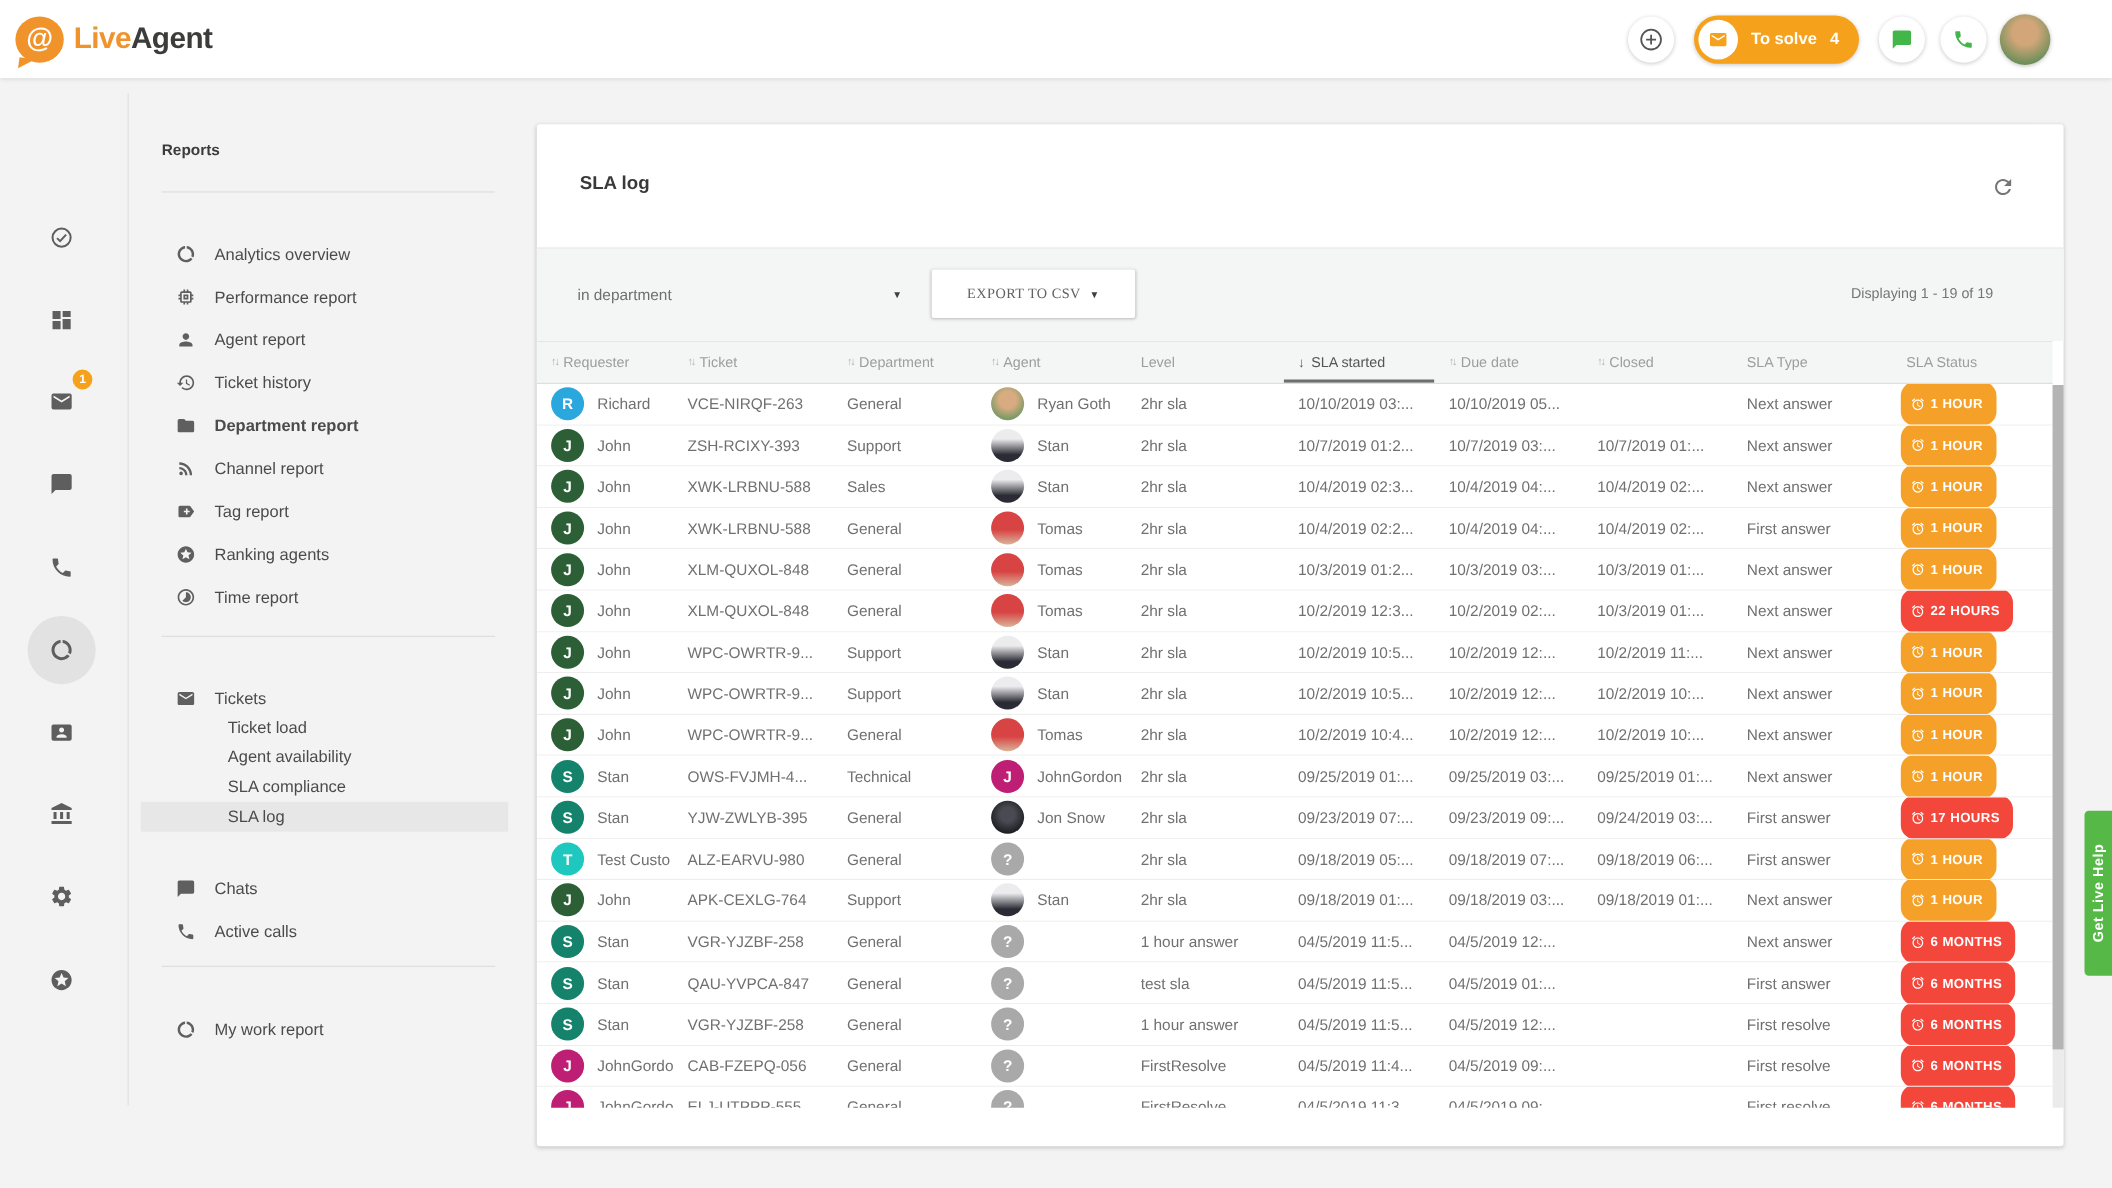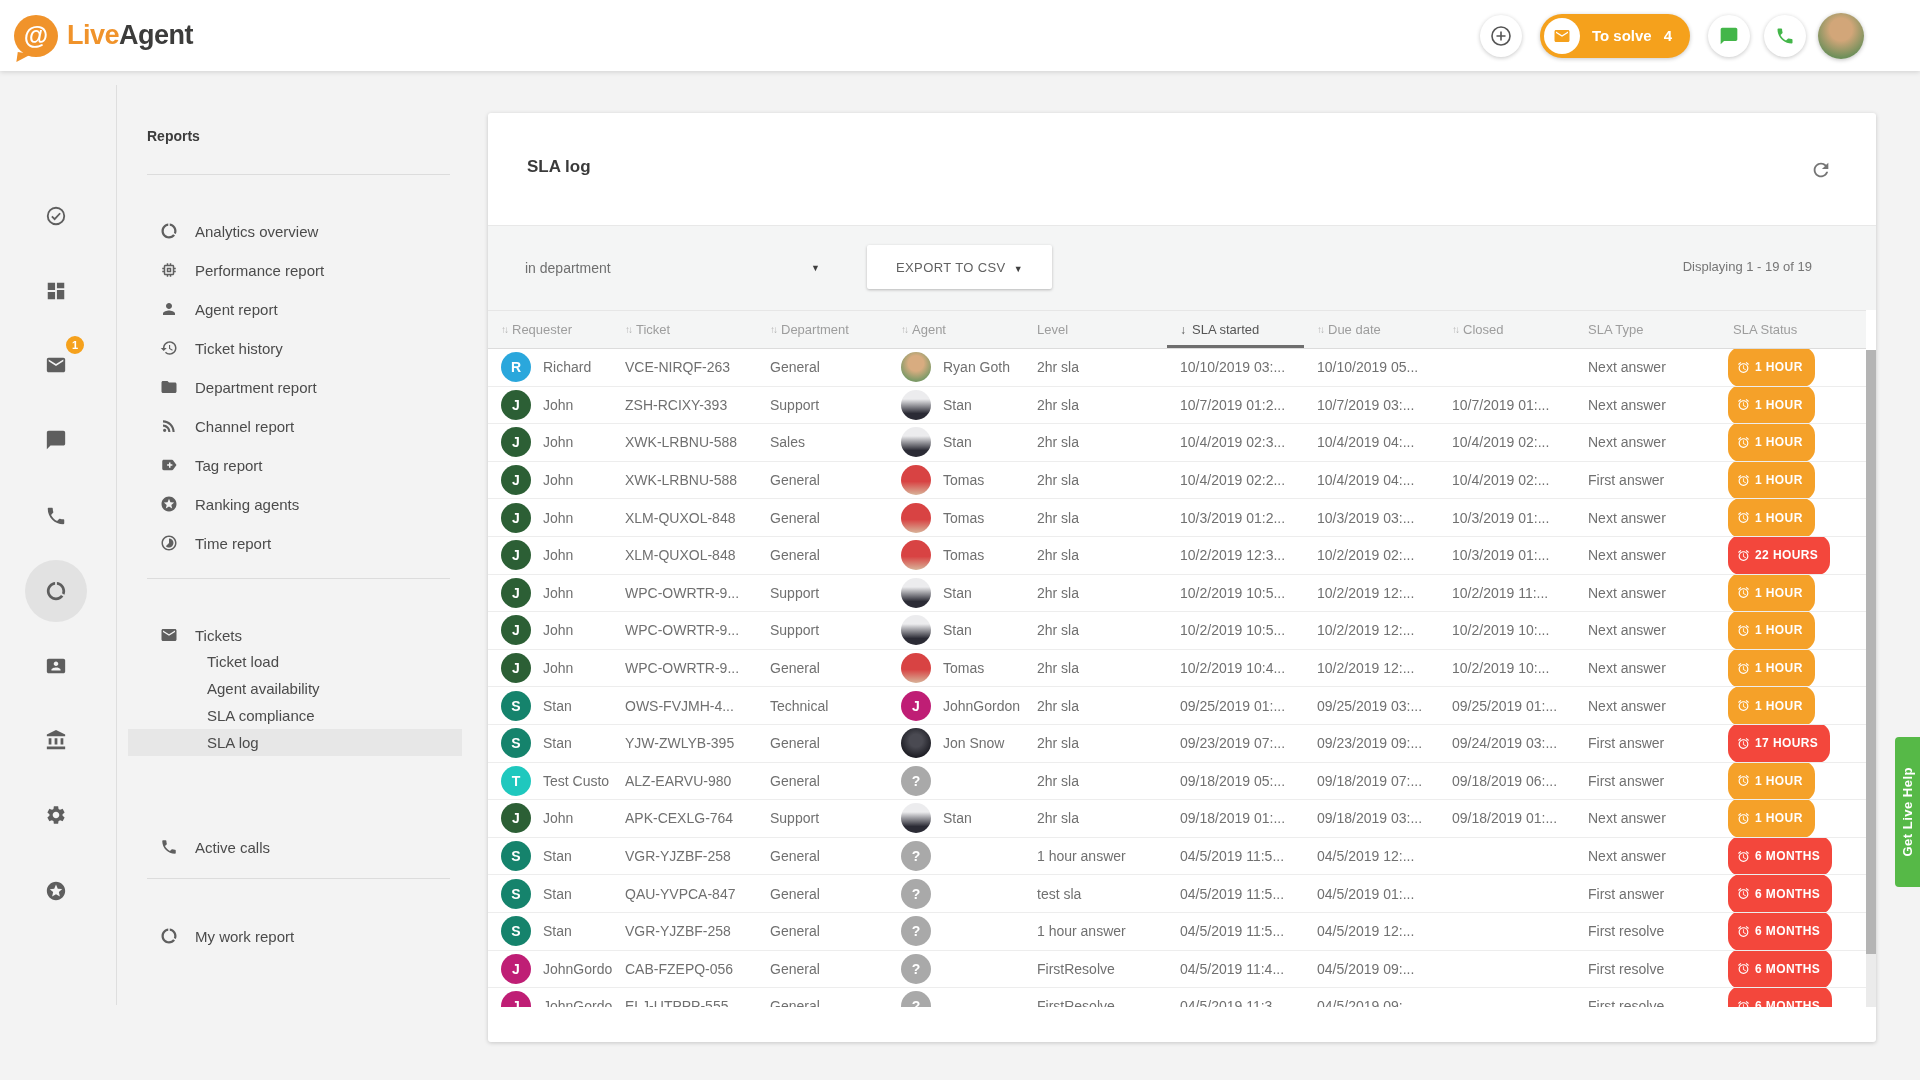--- a/index.html
+++ b/index.html
@@ -62,23 +62,23 @@
     border-radius:3px; box-shadow:0 1px 4px rgba(0,0,0,.18); }
   .card-head { position:relative; height:112px; }
   .card-title { position:absolute; left:39px; top:44px; font-size:17px; font-weight:bold; color:#3a3a3a; }
   .refresh-btn { position:absolute; right:32px; top:40px; width:34px; height:34px; border:none;
     background:transparent; color:#757575; cursor:pointer; }
   .filter-bar { position:relative; height:85px; background:#f4f5f5; border-top:1px solid #e8e8e8; }
   .dept-select { position:absolute; left:37px; top:26px; width:295px; height:32px; display:flex;
     align-items:center; justify-content:space-between; cursor:pointer; }
   .dept-select .val { font-size:14px; color:#6f6f6f; }
   .caret { font-size:9px; color:#3f3f3f; }
-  .export-btn { position:absolute; left:379px; top:19px; width:185px; height:44px; background:#fff;
+  .export-btn { position:absolute; left:359px; top:19px; width:185px; height:44px; background:#fff;
     border:none; border-radius:2px; box-shadow:0 1px 3px rgba(0,0,0,.25); font-size:13px; color:#616161;
-    letter-spacing:.4px; cursor:pointer; font-family:Liberation Sans, sans-serif; }
+    letter-spacing:.4px; cursor:pointer; font-family:Liberation Serif, serif; }
   .export-btn .caret { margin-left:8px; }
   .displaying { position:absolute; right:64px; top:33px; font-size:13px; color:#757575; }
 
   .grid-cols { display:grid;
     grid-template-columns:124px 145px 131px 136px 143px 137px 135px 136px 145px 146px; }
   .thead { position:relative; height:39px; background:#f4f5f5; border-top:1px solid #e6e6e6;
     border-bottom:1px solid #dcdcdc; width:1378px; }
   .th { position:relative; display:flex; align-items:center; padding-left:13px; font-size:13px;
     color:#9d9d9d; cursor:pointer; white-space:nowrap; overflow:hidden; }
   .th .sort { font-size:10px; color:#b3b3b3; margin-right:5px; letter-spacing:-2px; }
@@ -267,21 +267,21 @@
         <span>Agent report</span>
       </div>
       <div class="sb-item" style="top: 318px;">
         <span class="sb-ico">
           <svg width="18" height="18" viewBox="0 0 24 24" fill="currentColor">
             <path d="M13 3c-4.97 0-9 4.03-9 9H1l3.89 3.89.07.14L9 12H6c0-3.87 3.13-7 7-7s7 3.13 7 7-3.13 7-7 7c-1.93 0-3.68-.79-4.94-2.06l-1.42 1.42C8.27 19.99 10.51 21 13 21c4.97 0 9-4.03 9-9s-4.03-9-9-9zm-1 5v5l4.28 2.54.72-1.21-3.5-2.08V8z"></path>
           </svg>
         </span>
         <span>Ticket history</span>
       </div>
-      <div class="sb-item" style="top: 357px;">
+      <div class="sb-item" style="top: 357px; font-weight: bold;">
         <span class="sb-ico">
           <svg width="18" height="18" viewBox="0 0 24 24" fill="currentColor">
             <path d="M10 4H4c-1.1 0-1.99.9-1.99 2L2 18c0 1.1.9 2 2 2h16c1.1 0 2-.9 2-2V8c0-1.1-.9-2-2-2h-8l-2-2z"></path>
           </svg>
         </span>
         <span>Department report</span>
       </div>
       <div class="sb-item" style="top: 396px;">
         <span class="sb-ico">
           <svg width="18" height="18" viewBox="0 0 24 24" fill="currentColor">
@@ -333,20 +333,28 @@
         <span>Agent availability</span>
       </div>
       <div class="sb-sub" style="top: 702px;">
         <span>SLA compliance</span>
       </div>
       <div class="sb-sub selected" style="top: 729px;">
         <span>SLA log</span>
       </div>
     </div>
 
+  <div class="sb-item" style="top:778px">
+    <span class="sb-ico">
+      <svg width="18" height="18" viewBox="0 0 24 24" fill="currentColor">
+          <path d="M20 2H4c-1.1 0-1.99.9-1.99 2L2 22l4-4h14c1.1 0 2-.9 2-2V4c0-1.1-.9-2-2-2z"></path>
+        </svg>
+    </span>
+    <span>Chats</span>
+  </div>
   <div class="sb-item" style="top:817px">
     <span class="sb-ico">
       <svg width="18" height="18" viewBox="0 0 24 24" fill="currentColor">
           <path d="M6.62 10.79c1.44 2.83 3.76 5.14 6.59 6.59l2.2-2.21c.27-.27.67-.36 1.02-.24 1.12.37 2.33.57 3.57.57.55 0 1 .45 1 1V20c0 .55-.45 1-1 1-9.39 0-17-7.61-17-17 0-.55.45-1 1-1h3.5c.55 0 1 .45 1 1 0 1.25.2 2.45.57 3.57.11.35.03.74-.25 1.02l-2.2 2.2z"></path>
         </svg>
     </span>
     <span>Active calls</span>
   </div>
   <div class="sb-div" style="top:878px"></div>
   <div class="sb-item" style="top:906px">

